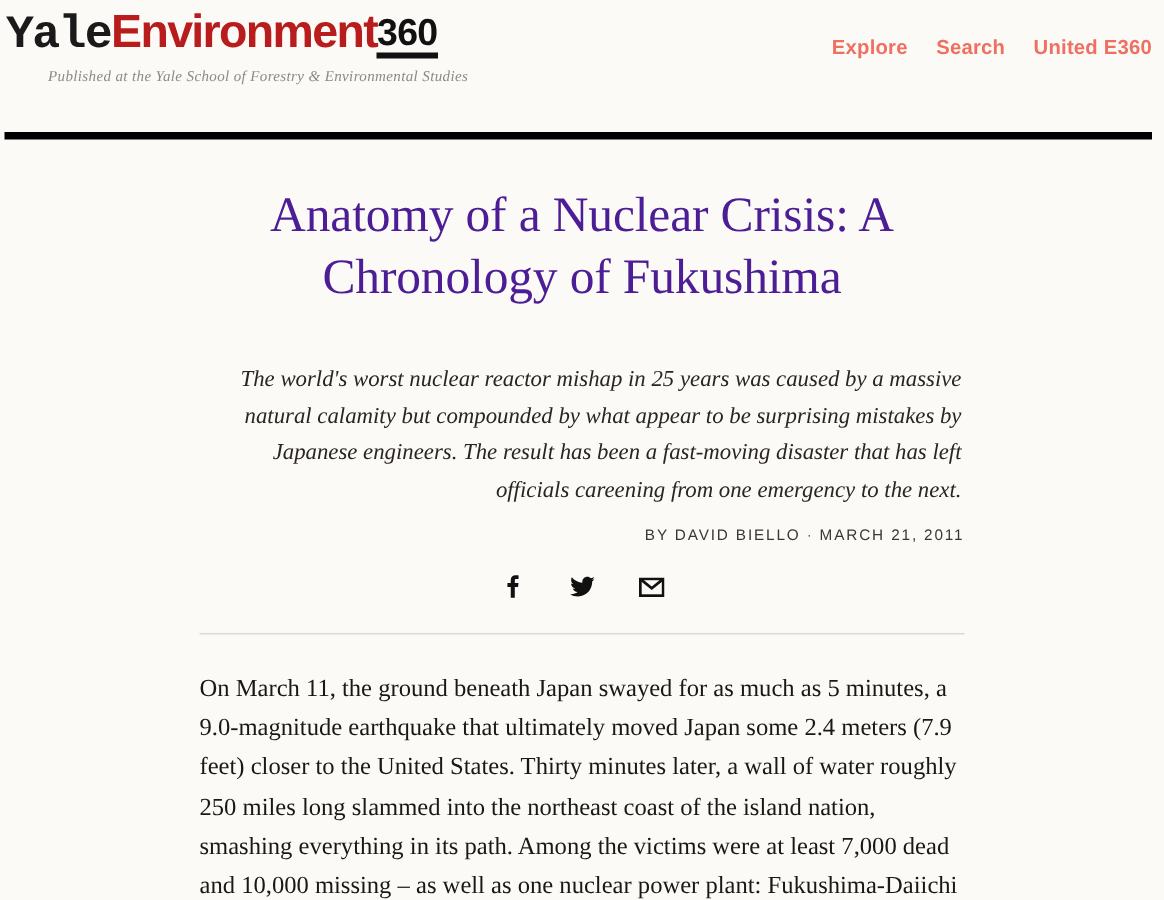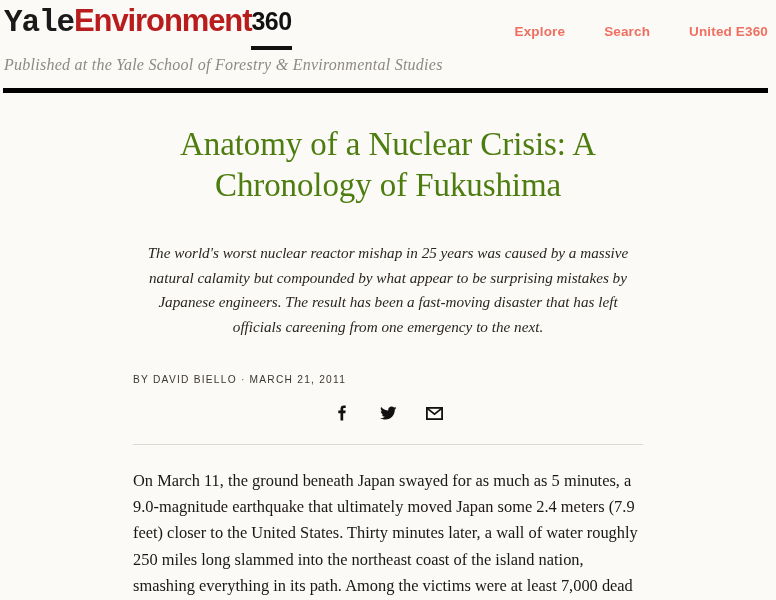--- a/index.html
+++ b/index.html
@@ -37,42 +37,43 @@
     white-space: nowrap;
     color: #1a1a1a;
   }
   .logo .logo-yale { color: #1a1a1a; font-family: Liberation Mono, monospace; }
   .logo .logo-env  { color: #b91c1c; }
   .logo .logo-360  {
     color: #111111;
     font-size: 25px;
     letter-spacing: -0.5px;
     border-bottom: 4px solid #111111;
-    padding-bottom: 12px;
+    padding-bottom: 0;
     display: inline-block;
     line-height: 26px;
     position: relative;
     top: -1px;
   }
   .tagline {
     font-family: "Liberation Serif", serif;
     font-style: italic;
-    font-size: 16px;
+    font-size: 10px;
     color: #8d8a83;
     letter-spacing: 0.25px;
     margin-top: 5px;
     white-space: nowrap;
+    margin-left: 28px;
   }
 
   .site-nav {
     position: absolute;
     right: 8px;
     top: 24px;
     display: flex;
-    gap: 39px;
+    gap: 19px;
     align-items: center;
   }
   .nav-link {
     font-family: "Liberation Sans", sans-serif;
     font-weight: bold;
     font-size: 13.5px;
     color: #ef6f61;
     letter-spacing: 0.15px;
     text-decoration: none;
     cursor: pointer;
@@ -94,41 +95,41 @@
     margin: 0 auto;
     padding-top: 35px;
   }
 
   .article-title {
     font-family: "Liberation Serif", serif;
     font-weight: normal;
     font-size: 33px;
     line-height: 41px;
     letter-spacing: -0.1px;
-    color: #4d7c0f;
+    color: #4c1d95;
     text-align: center;
     margin: 0;
     padding: 0 5px;
   }
 
   .article-deck {
     font-family: "Liberation Serif", serif;
     font-style: italic;
     font-size: 15.2px;
     line-height: 24.5px;
     color: #2a2520;
-    text-align: center;
+    text-align: right;
     margin: 0;
     padding: 0 2px;
     padding-top: 35px;
   }
 
   .byline {
-    margin-top: 35px;
-    text-align: left;
+    margin-top: 13px;
+    text-align: right;
     font-family: "Liberation Sans", sans-serif;
     font-size: 10.2px;
     font-weight: normal;
     letter-spacing: 1.25px;
     color: #3b3732;
     white-space: nowrap;
   }
   .byline .sep {
     padding: 0 4px;
     color: #6a655e;

